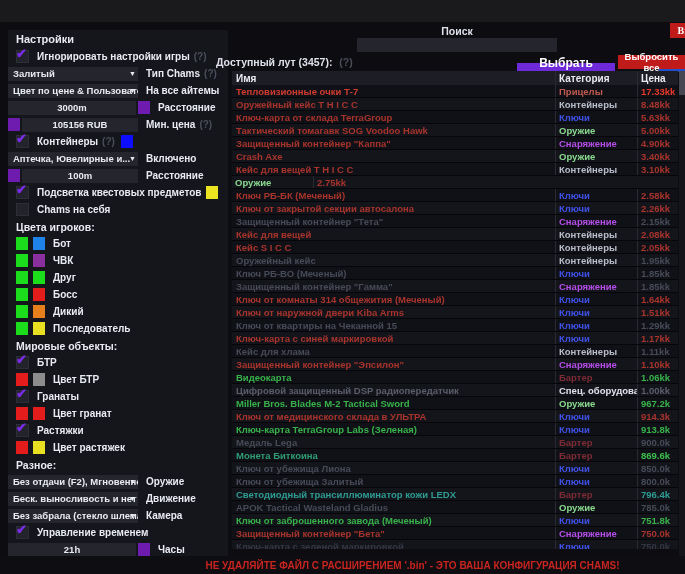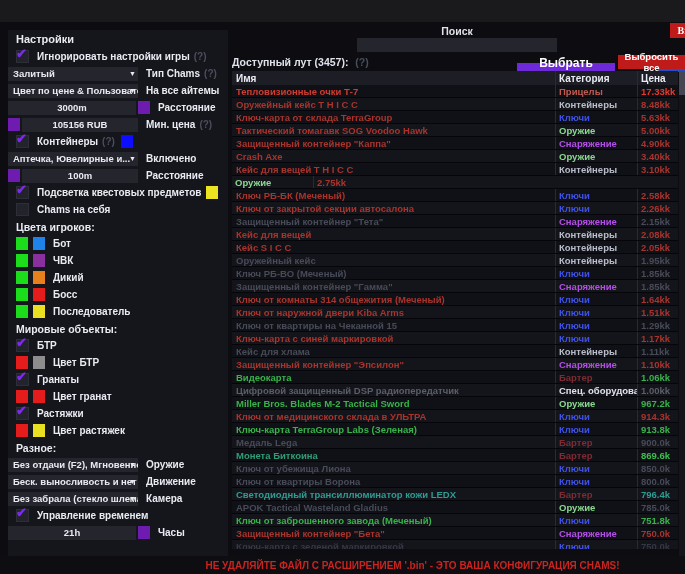--- a/index.html
+++ b/index.html
@@ -28,21 +28,21 @@
 
   
   .search-label { position:absolute; left:357px; top:25px; width:200px; text-align:center;
                   font-size:10.5px; font-weight:bold; }
   .search-input { position:absolute; left:357px; top:38px; width:200px; height:14px;
                   background:#25252d; border:none; color:#e9ebf2; font-size:10px; font-family:inherit; }
   .btn { border:none; color:#fff; font-weight:bold; font-family:inherit; cursor:pointer;
          display:flex; align-items:center; justify-content:center; }
   .btn-exit { position:absolute; left:670px; top:23px; width:44px; height:15px; background:#c01b1b; font-size:10px;font-family:Liberation Serif, serif; }
   .btn-ru   { position:absolute; left:659px; top:41px; width:26px; height:15px; background:#2050d0; font-size:10px;margin-top:16px; }
-  .loot-title { position:absolute; left:232px; top:56px; font-size:10.5px; font-weight:bold; }
+  .loot-title { position:absolute; left:216px; top:56px; font-size:10.5px; font-weight:bold; }
   .loot-title .hint { font-weight:bold; }
   .btn-kappa { position:absolute; left:517px; top:63px; width:98px; height:14px; background:#6e2ad8; font-size:12px; }
   .btn-drop  { position:absolute; left:618px; top:55px; width:67px; height:14px; background:#c01b1b; font-size:9.5px; }
 
   
   .table { position:absolute; left:232px; top:71px; width:446px; height:478px; overflow:hidden; }
   .thead { display:flex; height:14px; align-items:center; background:#1d1d25; font-size:10px; font-weight:bold; color:#e9ebf2; }
   .trow  { display:flex; height:13px; align-items:center; font-size:9.5px; font-weight:bold;
            background:#101017; border-bottom:1px solid #06060a; cursor:pointer; }
   .trow:nth-child(even) { background:#14141b; }
@@ -151,30 +151,37 @@
     <div class="srow" style="padding-left:8px">
       <span class="pair">
           <span class="sw" style="width: 15px; background: rgb(27, 221, 27);"></span>
           <span class="sw" style="width: 15px; background: rgb(138, 47, 158);"></span>
         </span>
       <span class="lbl">ЧВК</span>
     </div>
     <div class="srow" style="padding-left:8px">
       <span class="pair">
           <span class="sw" style="width: 15px; background: rgb(27, 221, 27);"></span>
+          <span class="sw" style="width: 15px; background: rgb(27, 221, 27);"></span>
+        </span>
+      <span class="lbl">Друг</span>
+    </div>
+    <div class="srow" style="padding-left:8px">
+      <span class="pair">
+          <span class="sw" style="width: 15px; background: rgb(27, 221, 27);"></span>
+          <span class="sw" style="width: 15px; background: rgb(229, 28, 28);"></span>
+        </span>
+      <span class="lbl">Босс</span>
+    </div>
+    <div class="srow" style="padding-left:8px">
+      <span class="pair">
+          <span class="sw" style="width: 15px; background: rgb(27, 221, 27);"></span>
           <span class="sw" style="width: 15px; background: rgb(232, 127, 29);"></span>
         </span>
       <span class="lbl">Дикий</span>
-    </div>
-    <div class="srow" style="padding-left:8px">
-      <span class="pair">
-          <span class="sw" style="width: 15px; background: rgb(27, 221, 27);"></span>
-          <span class="sw" style="width: 15px; background: rgb(229, 28, 28);"></span>
-        </span>
-      <span class="lbl">Босс</span>
     </div>
     <div class="srow" style="padding-left:8px">
       <span class="pair">
           <span class="sw" style="width: 15px; background: rgb(27, 221, 27);"></span>
           <span class="sw" style="width: 15px; background: rgb(232, 224, 32);"></span>
         </span>
       <span class="lbl">Последователь</span>
     </div>
 
     <div class="shead" style="padding-left:8px">Мировые объекты:</div>
@@ -417,21 +424,21 @@
           <span class="c-name" style="color: rgb(47, 158, 116);">Монета Биткоина</span>
           <span class="c-cat" style="color: rgb(125, 43, 52);">Бартер</span>
           <span class="c-price" style="color: rgb(60, 192, 78);">869.6k</span>
         </div>
         <div class="trow">
           <span class="c-name" style="color: rgb(71, 75, 87);">Ключ от убежища Лиона</span>
           <span class="c-cat" style="color: rgb(63, 81, 230);">Ключи</span>
           <span class="c-price" style="color: rgb(71, 75, 87);">850.0k</span>
         </div>
         <div class="trow">
-          <span class="c-name" style="color: rgb(71, 75, 87);">Ключ от квартиры Ворона</span>
+          <span class="c-name" style="color: rgb(71, 75, 87);">Ключ от убежища Залитый</span>
           <span class="c-cat" style="color: rgb(63, 81, 230);">Ключи</span>
           <span class="c-price" style="color: rgb(71, 75, 87);">800.0k</span>
         </div>
         <div class="trow">
           <span class="c-name" style="color: rgb(46, 156, 146);">Светодиодный трансиллюминатор кожи LEDX</span>
           <span class="c-cat" style="color: rgb(125, 43, 52);">Бартер</span>
           <span class="c-price" style="color: rgb(46, 156, 146);">796.4k</span>
         </div>
         <div class="trow">
           <span class="c-name" style="color: rgb(71, 75, 87);">APOK Tactical Wasteland Gladius</span>

